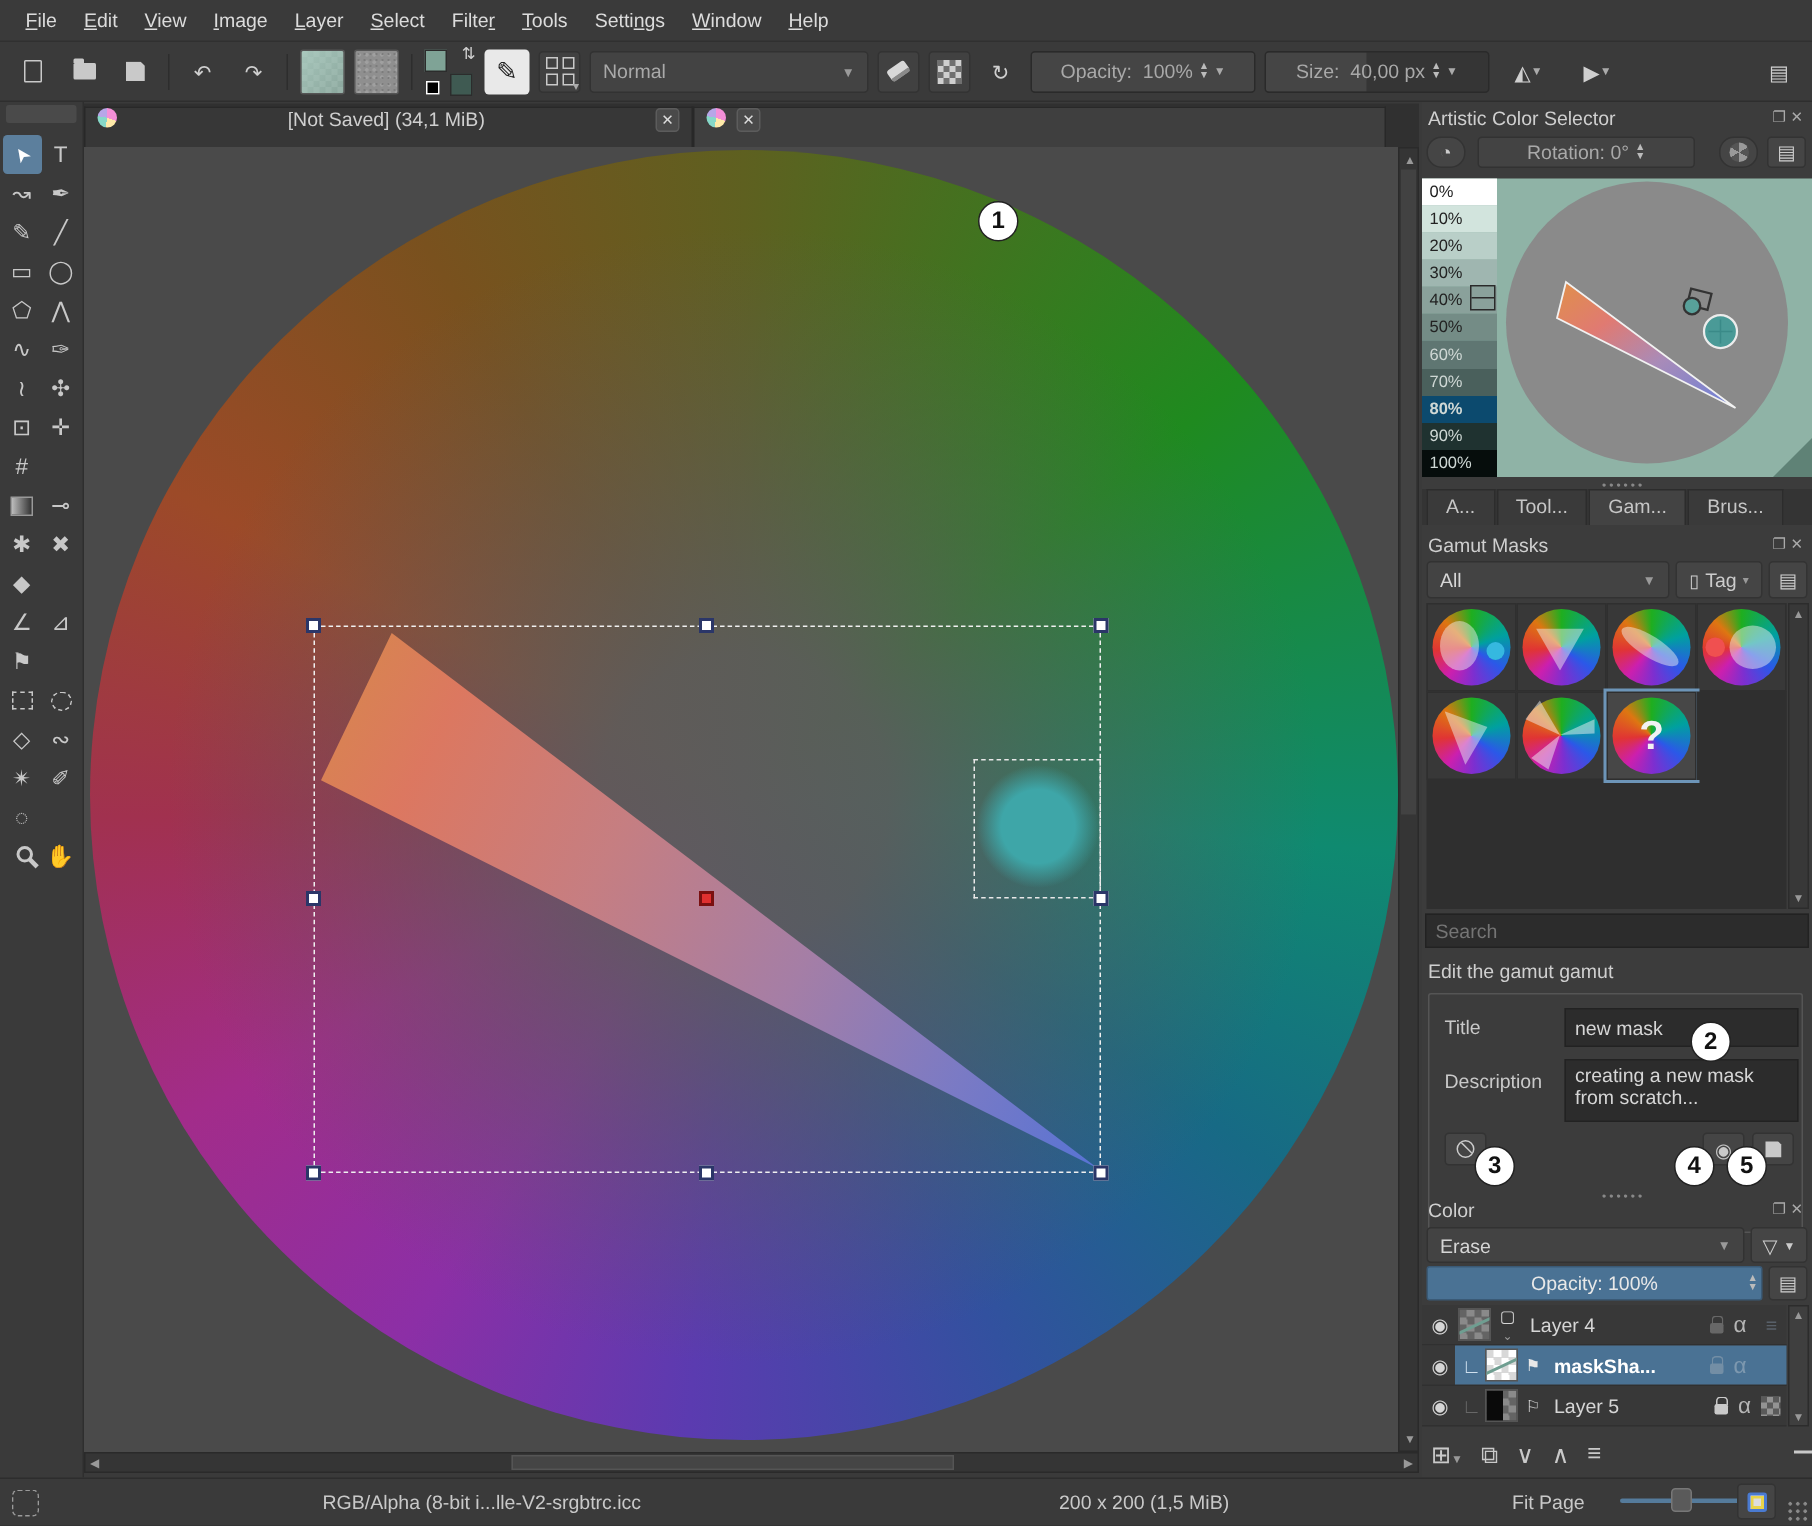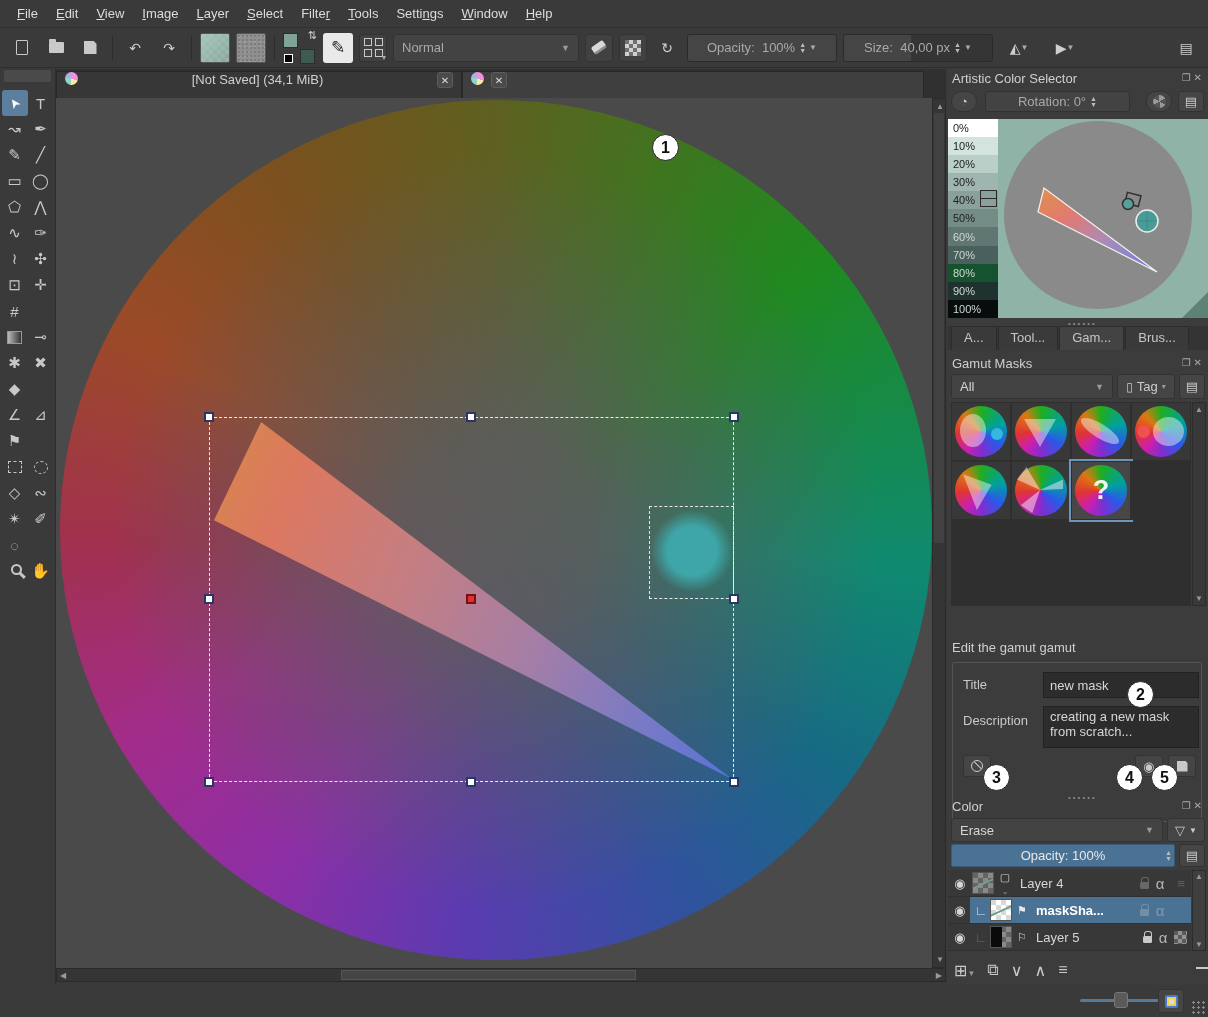--- a/index.html
+++ b/index.html
@@ -412,21 +412,21 @@
     <div class="acs-body">
       <div class="acs-scale" id="acsScale">
           <div class="acs-row" style="background: rgb(255, 255, 255); color: rgb(34, 34, 34);">0%</div>
           <div class="acs-row" style="background: rgb(210, 228, 221); color: rgb(34, 34, 34);">10%</div>
           <div class="acs-row" style="background: rgb(185, 207, 200); color: rgb(34, 34, 34);">20%</div>
           <div class="acs-row" style="background: rgb(159, 182, 176); color: rgb(34, 34, 34);">30%</div>
           <div class="acs-row" style="background: rgb(138, 161, 155); color: rgb(34, 34, 34);">40%</div>
           <div class="acs-row" style="background: rgb(116, 140, 134); color: rgb(34, 34, 34);">50%</div>
           <div class="acs-row" style="background: rgb(95, 118, 114); color: rgb(207, 216, 213);">60%</div>
           <div class="acs-row" style="background: rgb(74, 96, 92); color: rgb(207, 216, 213);">70%</div>
-          <div class="acs-row" style="background: #14532d; color: rgb(207, 216, 213);">80%</div>
+          <div class="acs-row" style="background: #0c4a6e; color: rgb(207, 216, 213); font-weight: bold;">80%</div>
           <div class="acs-row" style="background: rgb(31, 50, 48); color: rgb(207, 216, 213);">90%</div>
           <div class="acs-row" style="background: rgb(6, 13, 12); color: rgb(207, 216, 213);">100%</div>
           <div class="acs-sel"></div>
         </div>
       <div class="acs-wheelarea">
         <div class="acs-circle"></div>
         <svg width="210" height="199" style="position:absolute;left:0;top:0">
           <defs>
             <linearGradient id="tg" x1="0%" y1="0%" x2="100%" y2="100%">
               <stop offset="0%" stop-color="#e0904a"></stop>
@@ -497,20 +497,21 @@
       <div class="mt mt7">
           <div class="mwheel"></div>
         <div class="q">?</div>
         </div>
       <div class="mt" style="background:#2f2f2f;border:none"></div>
     </div>
     <div class="gm-scroll">
       <span style="position:absolute;top:2px;left:2px;font-size:8px;color:#999">▲</span>
       <span style="position:absolute;bottom:2px;left:2px;font-size:8px;color:#999">▼</span>
     </div>
+    <input class="gm-search" placeholder="Search" style="">
 
     <div class="sec-title" style="top:572px">Edit the gamut gamut</div>
     <div class="em-group">
       <span class="em-label" style="left:10px;top:14px">Title</span>
       <input class="em-input" style="left: 90px; top: 9px; width: 156px; height: 26px;" value="new mask">
       <span class="em-label" style="left:10px;top:50px">Description</span>
       <textarea class="em-input" style="left: 90px; top: 43px; width: 156px; height: 42px; resize: none;">creating a new mask from scratch...</textarea>
       <div class="mini-btn" style="left:10px;top:92px;width:28px;height:22px;position:absolute">
         <span style="width:12px;height:12px;border:1.5px solid #ccc;border-radius:50%;position:relative;overflow:hidden">
             <i style="position:absolute;left:-2px;top:4px;width:16px;border-top:1.5px solid #ccc;transform:rotate(45deg);display:block"></i>
@@ -579,20 +580,26 @@
     <div class="ly-btns">
       <span>⊞<i style="font-style:normal;font-size:8px;color:#999">▼</i></span>
       <span>⧉</span>
       <span>∨</span>
       <span>∧</span>
       <span>≡</span>
       <span style="margin-left:auto;margin-right:10px"><span class="trash"></span></span>
     </div>
   </div>
 
+  <div class="statusbar">
+    <span class="selicon"></span>
+    <span style="position:absolute;left:215px;top:8px">RGB/Alpha (8-bit i...lle-V2-srgbtrc.icc</span>
+    <span style="position:absolute;left:706px;top:8px">200 x 200 (1,5 MiB)</span>
+    <span style="position:absolute;left:1008px;top:8px">Fit Page</span>
+  </div>
   <div class="zslider"></div>
   <div class="zhandle"></div>
   <div class="zoombtn">
       <span></span>
     </div>
   <div class="grip"></div>
 
   <div class="annot" style="left:1127px;top:681px">2</div>
   <div class="annot" style="left:983px;top:764px">3</div>
   <div class="annot" style="left:1116px;top:764px">4</div>

